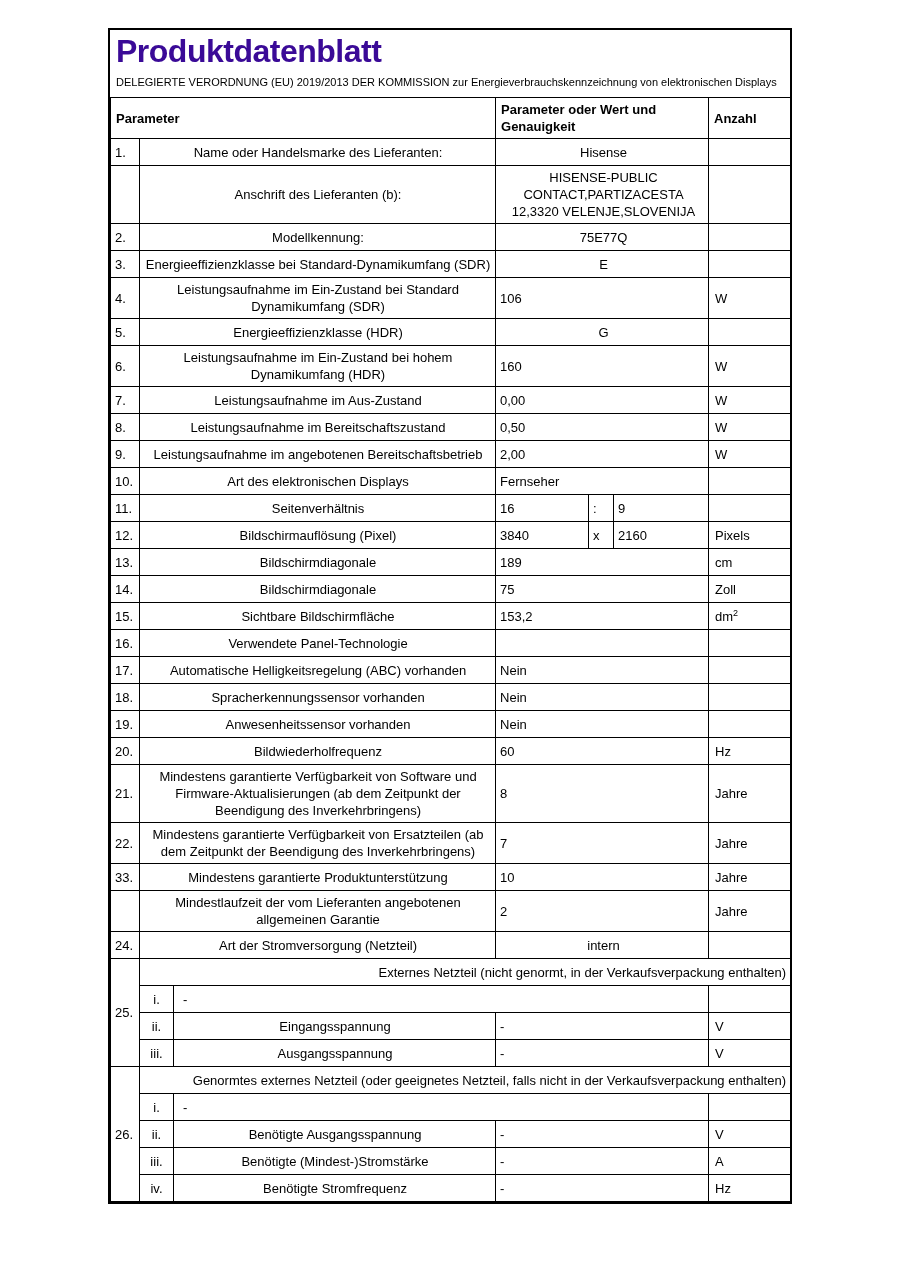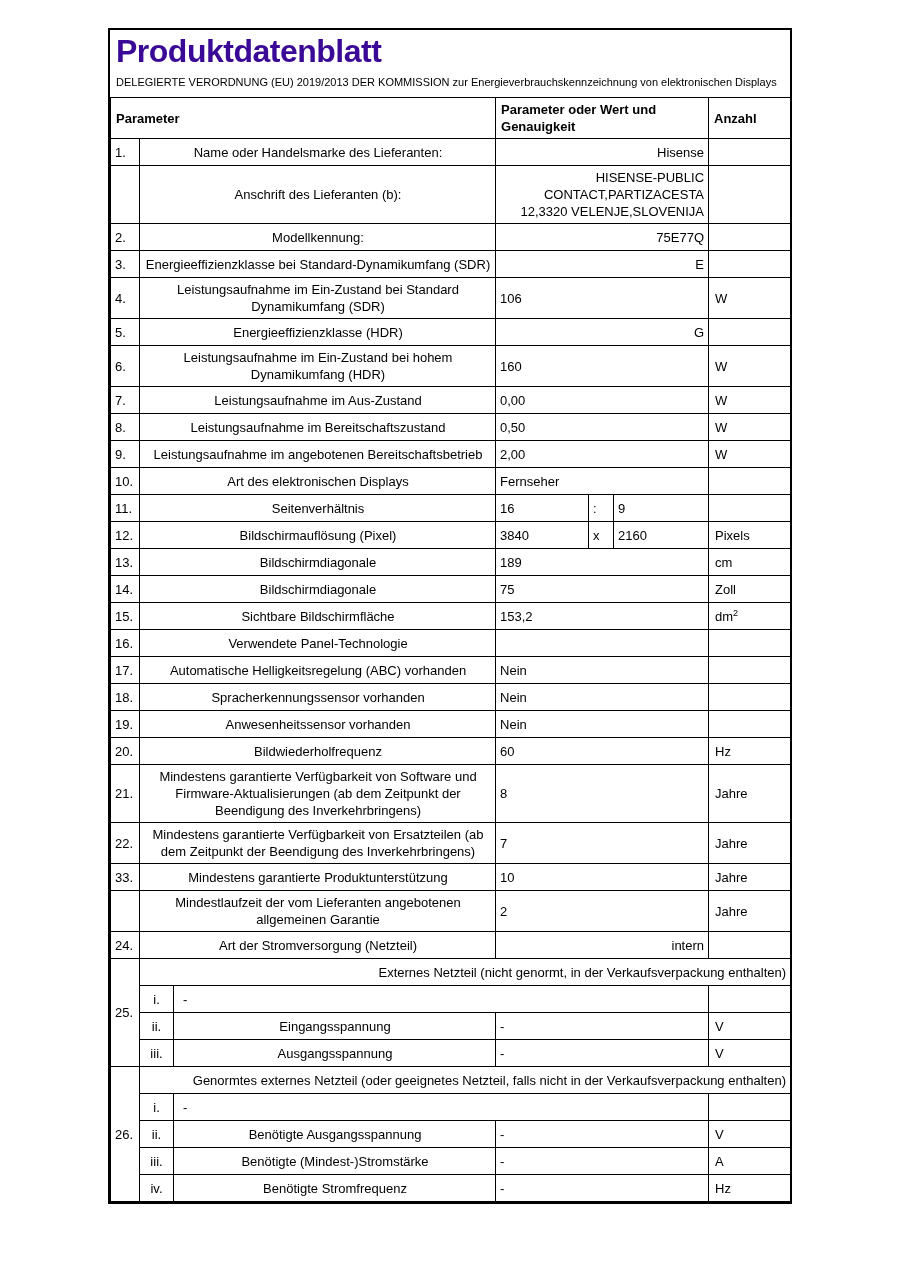--- a/index.html
+++ b/index.html
@@ -23,21 +23,21 @@
   th, td {
     border:1.5px solid var(--border-color);
     font-size:13px; line-height:17px; vertical-align:middle;
     padding:3px 4px; height:27px; box-sizing:border-box;
     word-wrap:break-word;
   }
   thead th { font-weight:bold; text-align:left; height:40px; padding-left:5px; }
   .k-num   { text-align:left; padding-left:4px; }
   .k-sub   { text-align:center; }
   .k-label { text-align:center; padding-left:5px; }
-  .k-vl    { text-align:right; padding-left:7px;margin-top:32px; }
+  .k-vl    { text-align:center; padding-left:7px;margin-top:32px; }
   .k-vr    { text-align:left; padding-right:7px; }
   .k-vc    { }
   .k-unit  { text-align:left; padding-left:6px; }
   .k-sec   { text-align:right; padding-left:5px; }
   .k-dash  { text-align:left; padding-left:9px; }
   sup { font-size:9px; line-height:0; vertical-align:super; }
 </style>
 </head>
 <body>
 

